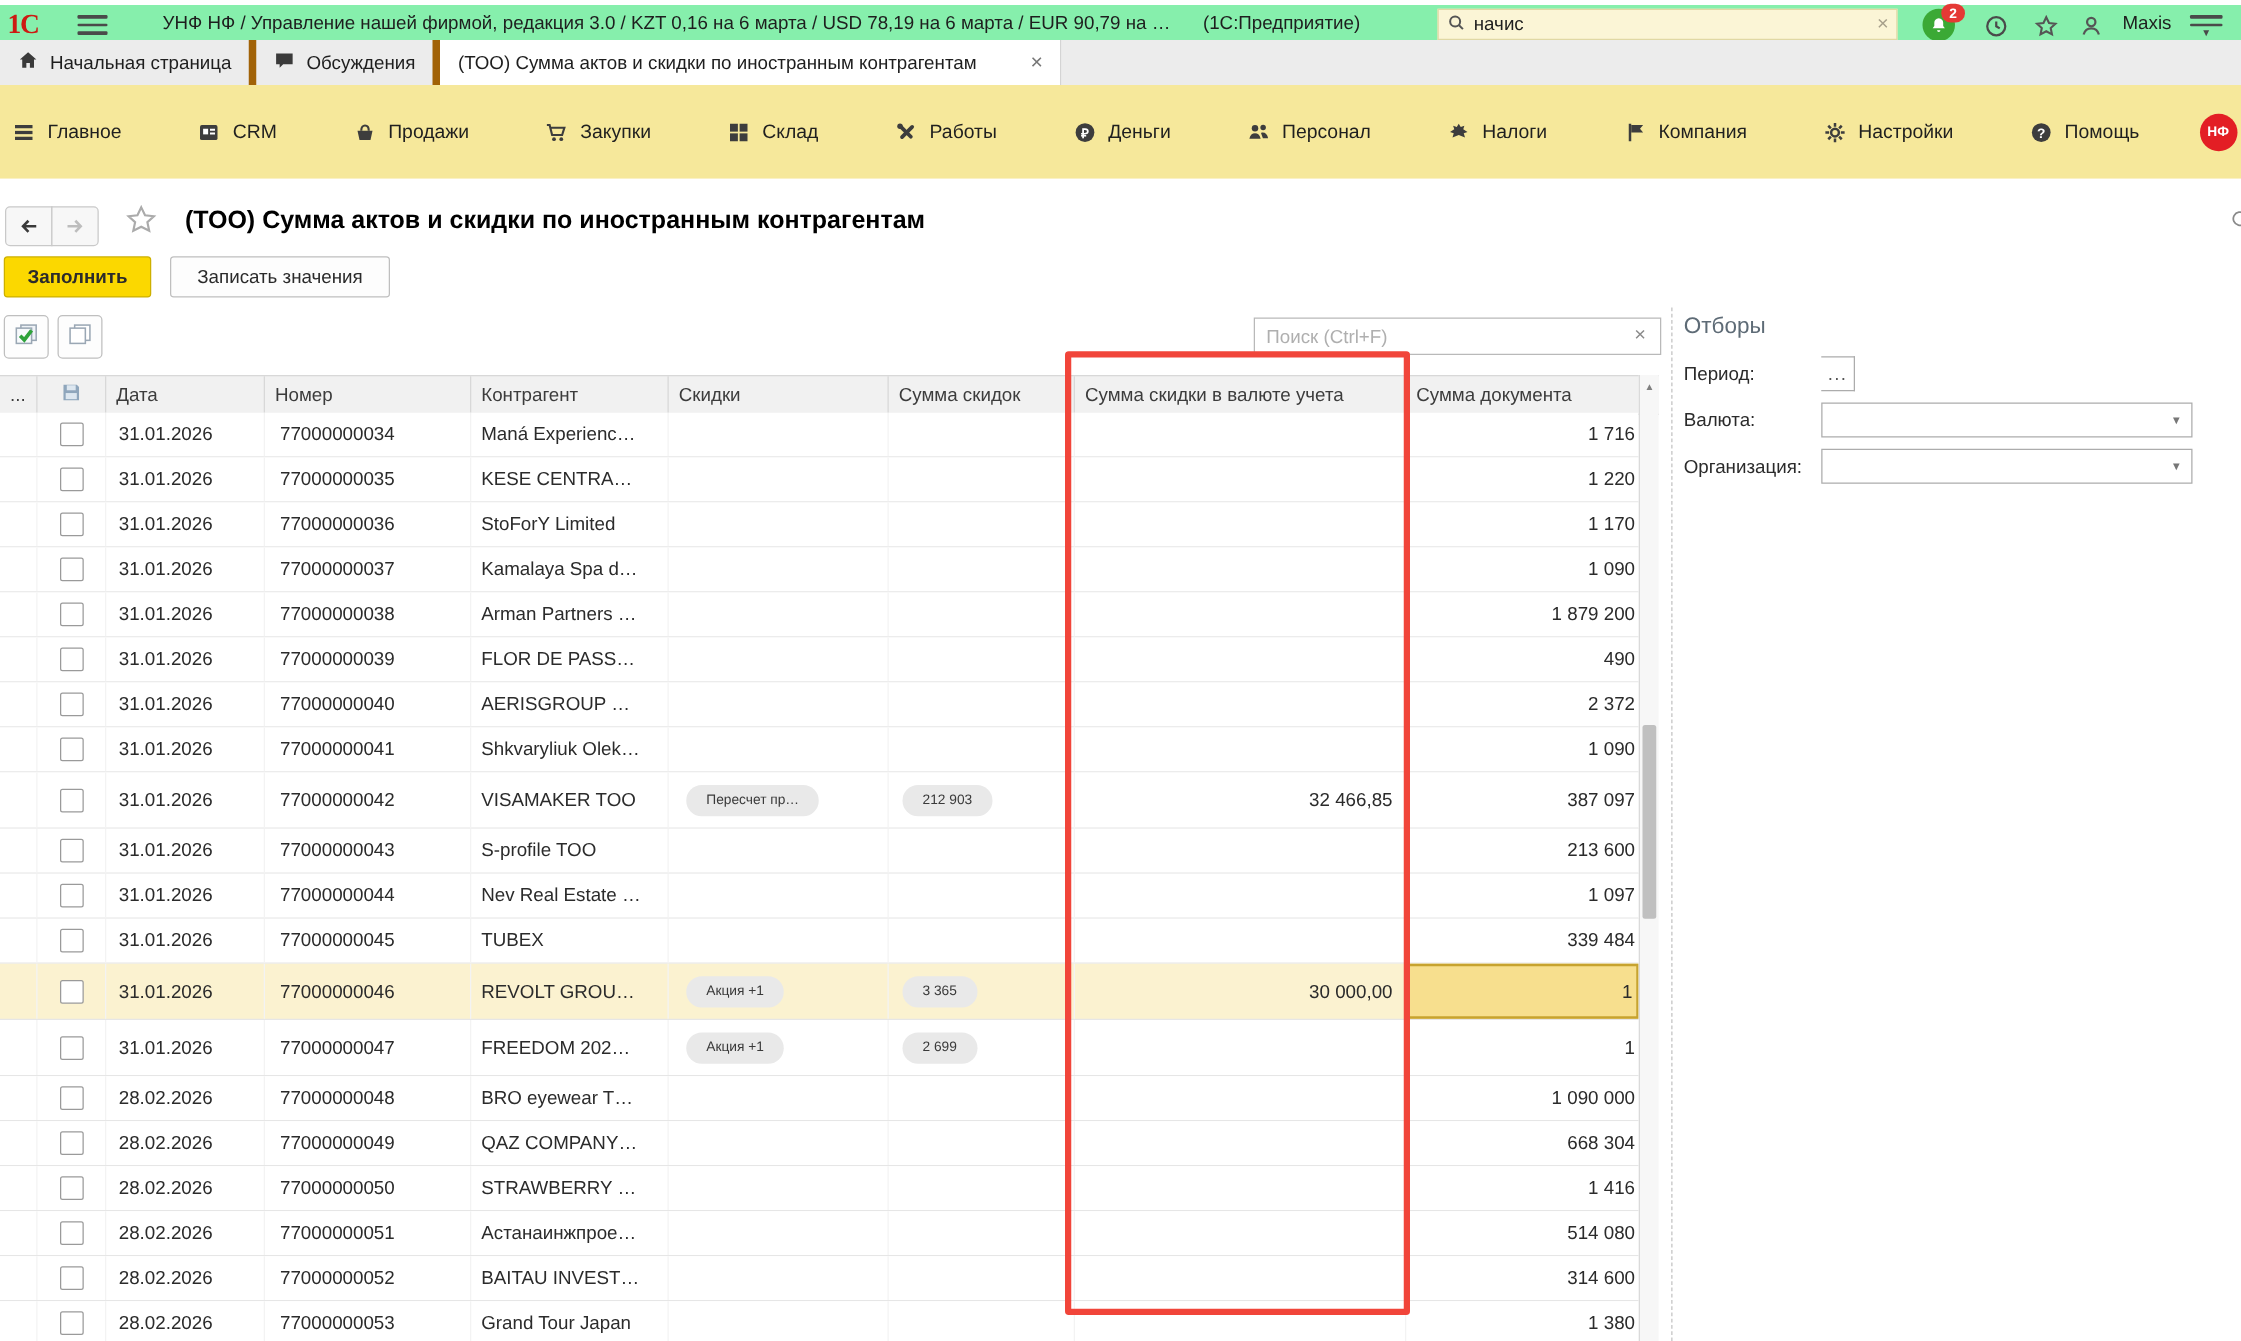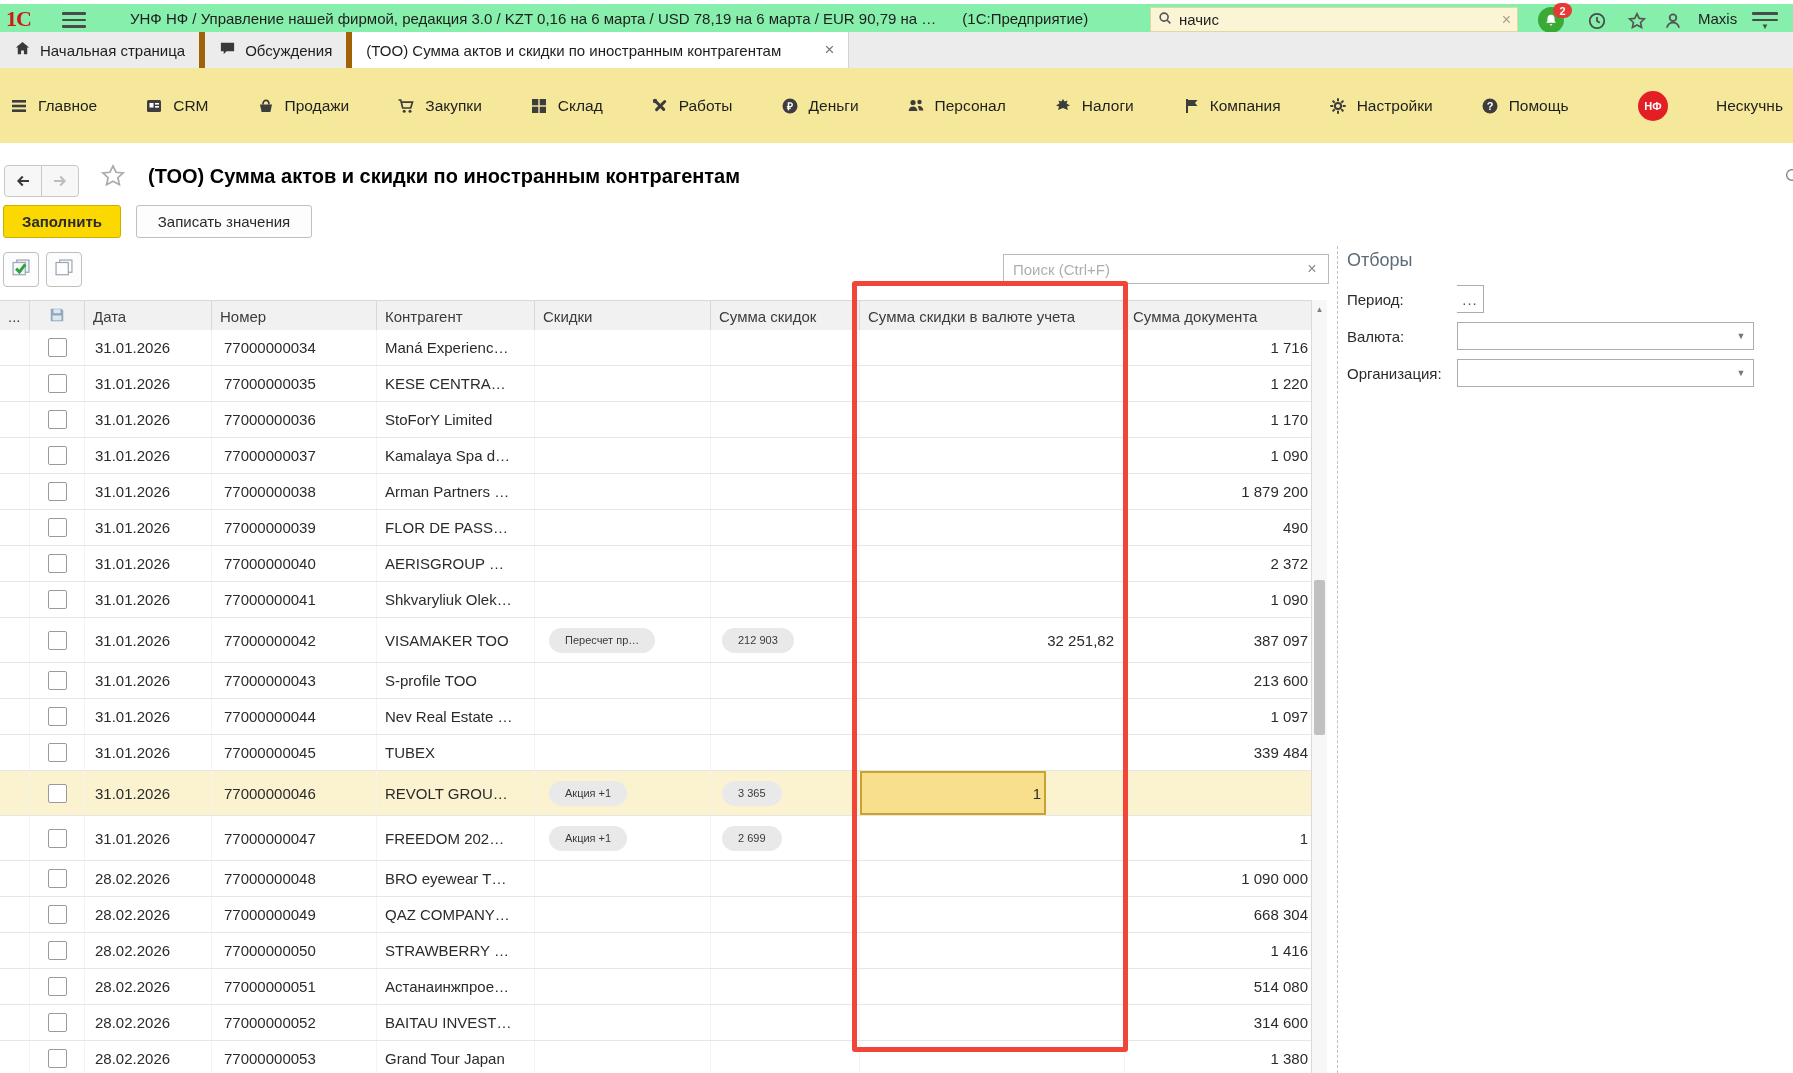--- a/index.html
+++ b/index.html
@@ -185,21 +185,21 @@
       </span>
       <span>Обсуждения</span>
     </div>
     <div class="tab active">
       <span>(ТОО) Сумма актов и скидки по иностранным контрагентам</span>
       <span class="x">×</span>
     </div>
   </div>
 
   <div class="abs ribbon">
-    <span style="display:flex;align-items:center;gap:48px;">
+    <span style="display:flex;align-items:center;gap:61px;">
         <span class="ribbon-item">
           <span class="ribbon-icon">
             <svg width="18" height="18" viewBox="0 0 18 18">
               <g fill="#3d3d3d">
                 <rect x="2" y="3" width="14" height="2.6"></rect>
                 <rect x="2" y="7.7" width="14" height="2.6"></rect>
                 <rect x="2" y="12.4" width="14" height="2.6"></rect>
               </g>
             </svg>
           </span>
@@ -529,21 +529,21 @@
           </div>
     <div class="td c2">31.01.2026</div>
     <div class="td c3">77000000042</div>
     <div class="td c4">VISAMAKER TOO</div>
     <div class="td c5">
             <span class="pill">Пересчет пр…</span>
           </div>
     <div class="td c6">
             <span class="pill">212 903</span>
           </div>
-    <div class="td c7">32 251,82</div>
+    <div class="td c7">32 466,85</div>
     <div class="td c8">387 097</div>
   </div>
         <div class="tr">
     <div class="td c0"></div>
     <div class="td c1">
             <span class="cb"></span>
           </div>
     <div class="td c2">31.01.2026</div>
     <div class="td c3">77000000043</div>
     <div class="td c4">S-profile TOO</div>
@@ -585,20 +585,21 @@
           </div>
     <div class="td c2">31.01.2026</div>
     <div class="td c3">77000000046</div>
     <div class="td c4">REVOLT GROU…</div>
     <div class="td c5">
             <span class="pill">Акция +1</span>
           </div>
     <div class="td c6">
             <span class="pill">3 365</span>
           </div>
+    <div class="td c7">30 000,00</div>
     <div class="td c8 sel-cell">1</div>
   </div>
         <div class="tr tall">
     <div class="td c0"></div>
     <div class="td c1">
             <span class="cb"></span>
           </div>
     <div class="td c2">31.01.2026</div>
     <div class="td c3">77000000047</div>
     <div class="td c4">FREEDOM 202…</div>

